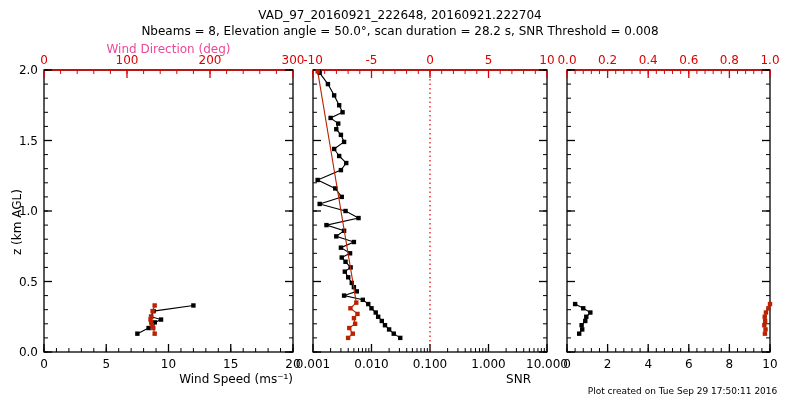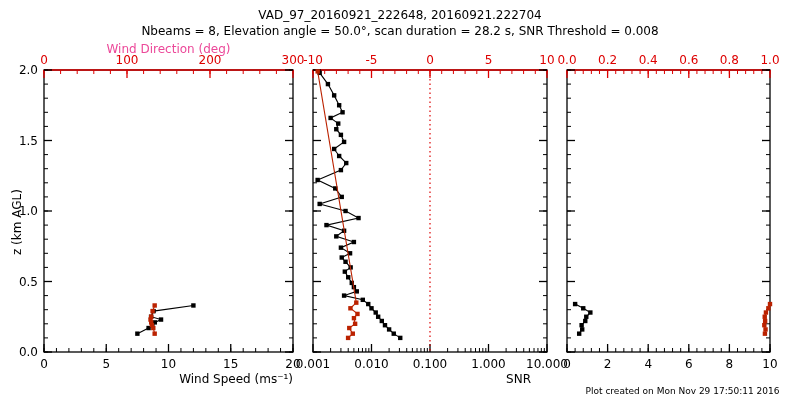--- a/index.html
+++ b/index.html
@@ -504,15 +504,15 @@
       <rect x="766.18" y="306.09" width="4.4" height="4.4" fill="#bb2200"></rect>
       <rect x="767.80" y="301.86" width="4.4" height="4.4" fill="#bb2200"></rect>
     </svg>
 
   <div class="abs ctr axlabel redtxt" style="left:44px;top:42px;width:249px;">Wind Direction (deg)</div>
   <div class="abs ctr axlabel blacktxt" style="left:44px;top:372px;width:249px;">Wind Speed (ms⁻¹)</div>
 
   <div class="abs ctr axlabel blacktxt" style="left:297px;top:372px;width:234px;">SNR</div>
 
 
-  <div class="abs ctr footer" style="left:570px;top:386px;width:225px;">Plot created on Mon Nov 29 17:50:11 2016</div>
+  <div class="abs ctr footer" style="left:570px;top:386px;width:225px;">Plot created on Tue Sep 29 17:50:11 2016</div>
 
 </div>
 
 </body></html>

